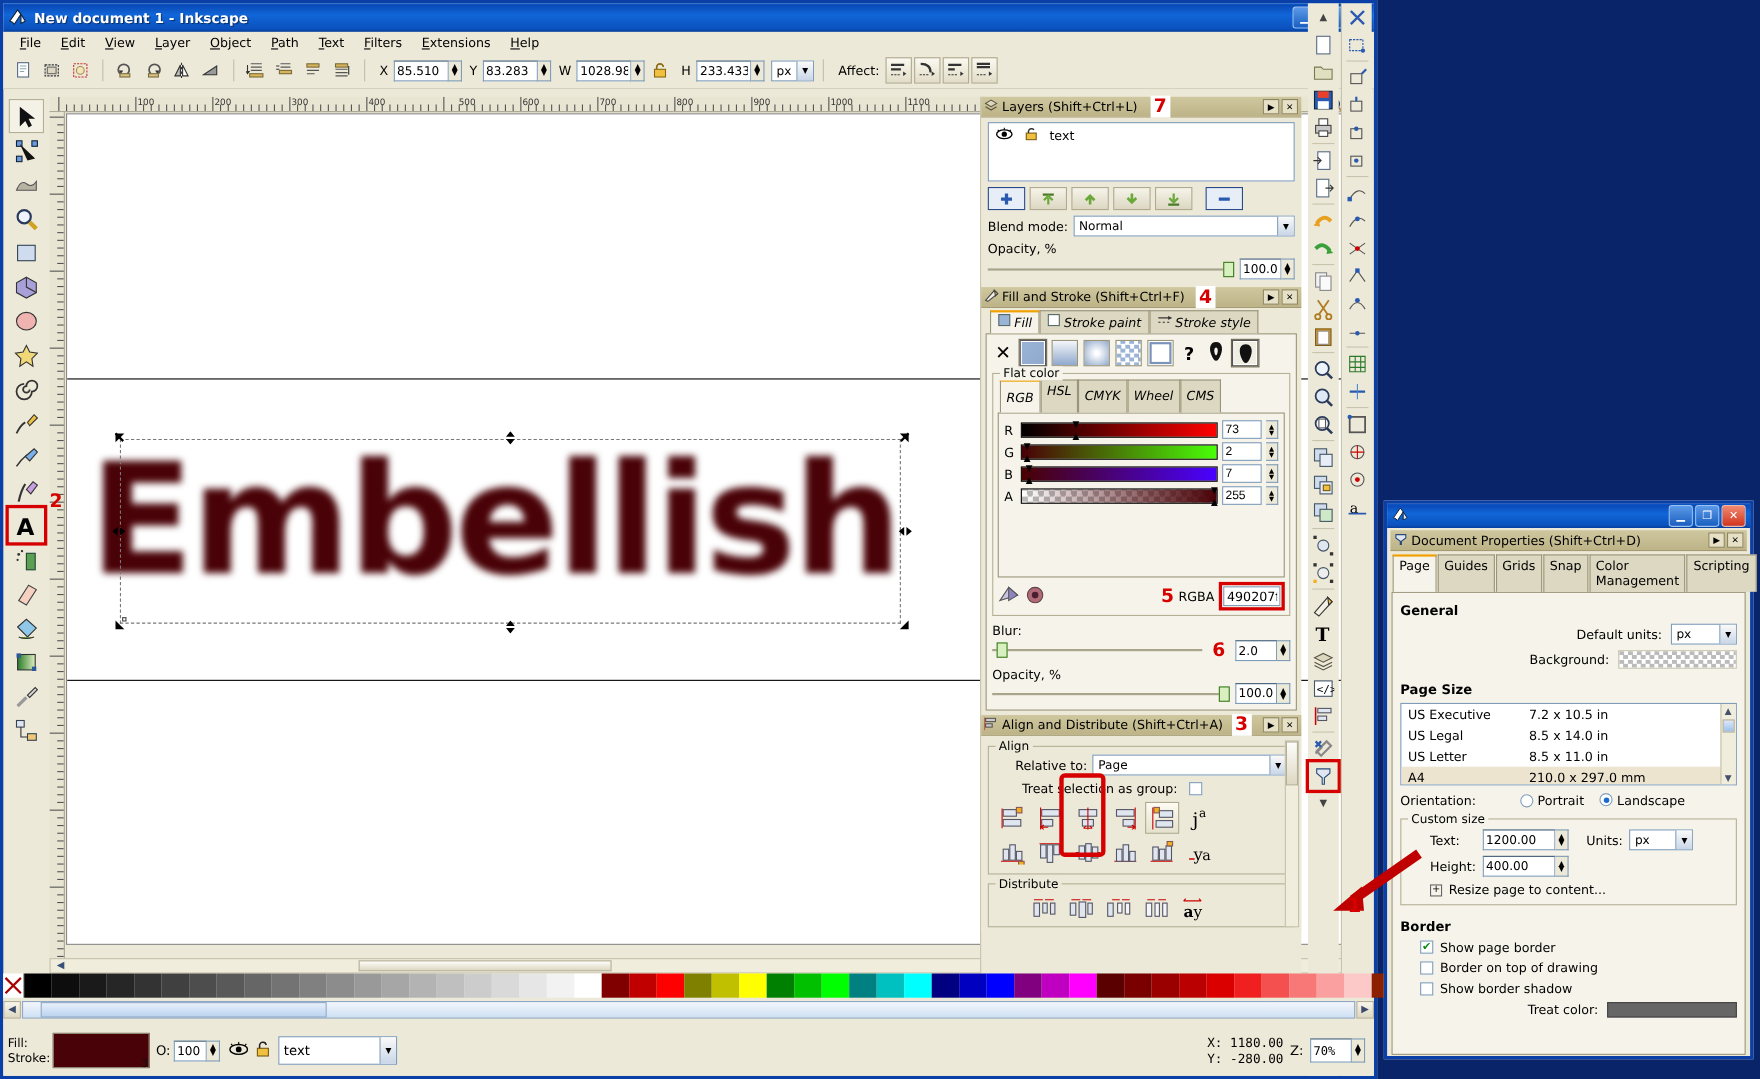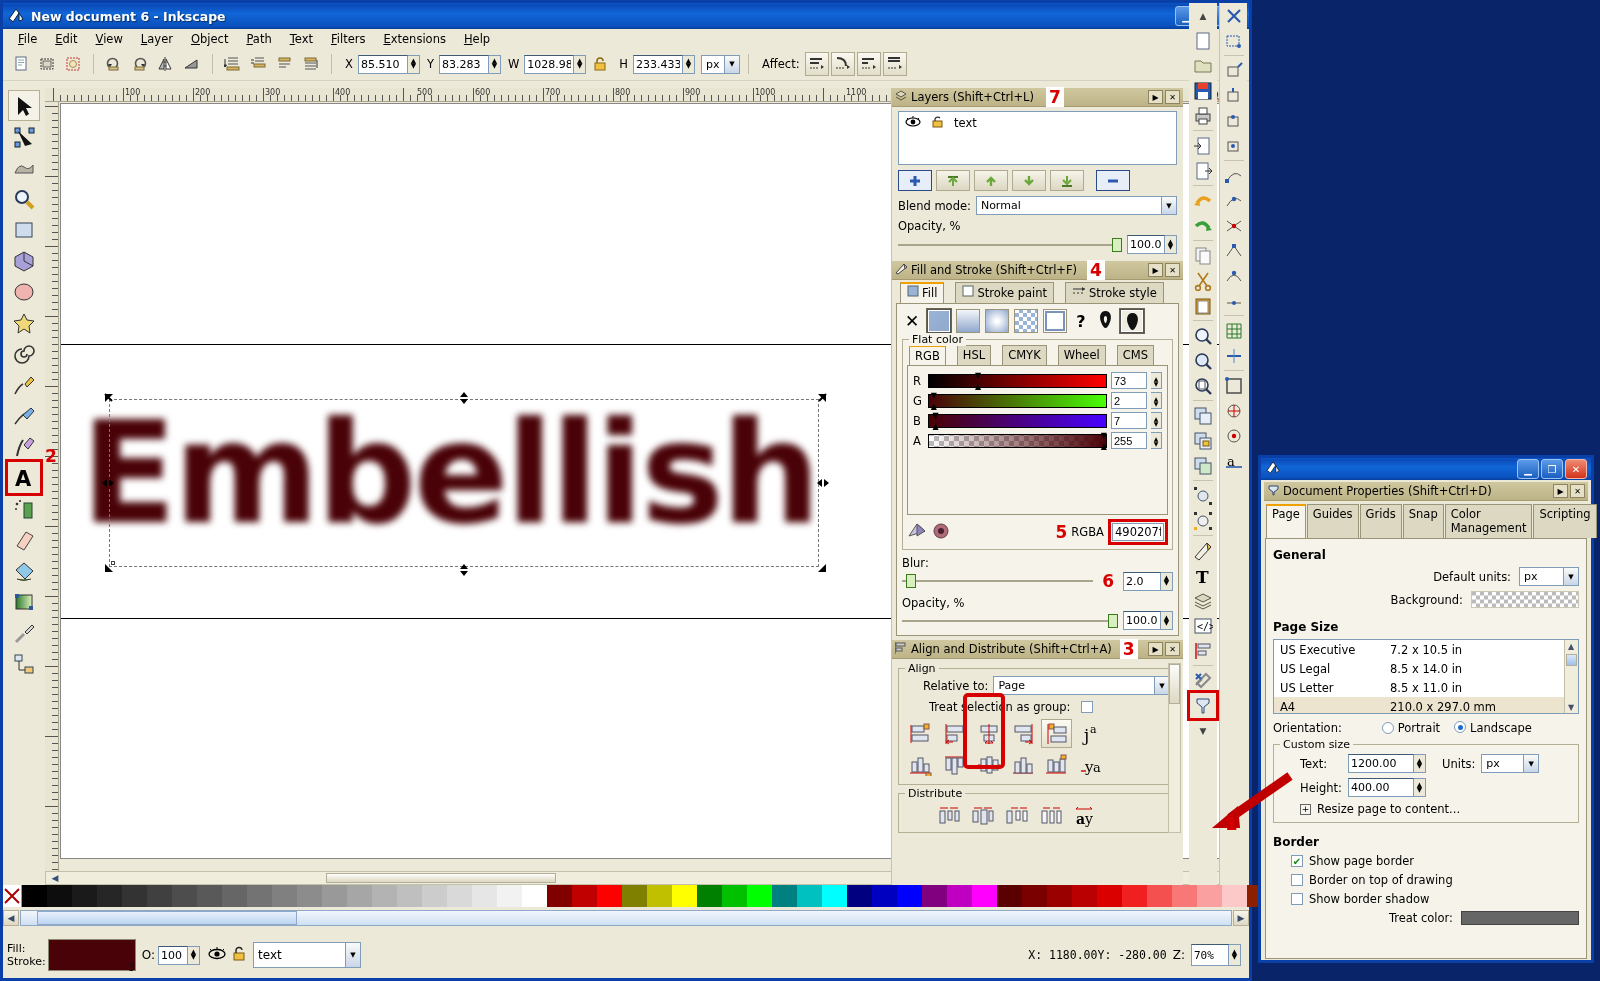--- a/index.html
+++ b/index.html
@@ -91,21 +91,21 @@
   .ibtn { width:34px; height:21px; border:1px solid #b0aa90; background:linear-gradient(180deg,#f6f4ea,#dcd7c2);
           display:flex; align-items:center; justify-content:center; }
   .ibtn.on { border:1px solid #2a4a8a; background:#e8eef8; }
   .frow { display:flex; align-items:center; margin-top:5px; font-size:11.5px; gap:5px; }
   .wide-combo { flex:1; height:19px; border:1px solid #7f9db9; background:#fff; display:flex; align-items:center;
                 justify-content:space-between; padding-left:4px; font-size:11px; }
   .slider { flex:1; height:14px; position:relative; }
   .slider .trk { position:absolute; left:0; right:0; top:6px; height:2px; background:#a9a48c; }
   .slider .knb { position:absolute; top:0; width:10px; height:14px; background:#d8f0c0; border:1px solid #3c7a1e; }
   
-  .tabs { display:flex; gap:11px; padding-left:4px; margin-top:2px; }
+  .tabs { display:flex; gap:0; padding-left:4px; margin-top:2px;font-style:italic; }
   .tab { border:1px solid #9a9478; border-bottom:none; background:#ddd8c2; padding:2px 6px 3px; font-size:11.5px;
          display:flex; align-items:center; gap:3px; }
   .tab.act { background:#f6f4ea; border-top:2px solid #f0a000; padding-top:1px; }
   .tabpane { background:#f6f4ea; border:1px solid #9a9478; padding:5px; }
   .filltypes { display:flex; align-items:center; gap:5px; }
   .ft { width:24px; height:24px; border:1px solid #9a9478; }
   .ft.sel { outline:1px solid #6a6450; box-shadow:0 0 0 1px #fff inset; border:1px solid #555; }
   .group { border:1px solid #b5b095; margin-top:6px; padding:5px 4px 4px; position:relative; }
   .group > .gl { position:absolute; top:-7px; left:6px; background:#f6f4ea; padding:0 3px; font-size:11px; }
   .rgbrow { display:flex; align-items:center; gap:4px; margin-bottom:3px; }
@@ -164,21 +164,21 @@
 
 <div id="app">
 
   <div class="titlebar">
     <span class="ink-logo">
       <svg width="18" height="16" viewBox="0 0 18 16">
           <path d="M9 1 L2 11 q3 1 4 3 l6-9z" fill="#fff" stroke="#123" stroke-width="1"></path>
           <path d="M12 5 L16 11 q-2 2-4 2z" fill="#dfe8f5" stroke="#123" stroke-width="1"></path>
         </svg>
     </span>
-    <span class="tb-title">New document 6 - Inkscape</span>
+    <span class="tb-title">New document 1 - Inkscape</span>
     <span class="tb-btns">
       <span class="tb-btn">▁</span>
       <span class="tb-btn">❐</span>
       <span class="tb-btn close">✕</span>
     </span>
   </div>
 
   <div class="menubar" id="menubar">
       <span class="mi"><u>F</u>ile</span>
       <span class="mi"><u>E</u>dit</span>
@@ -590,21 +590,21 @@
         <span class="rt" style="left: 80px; top: 0px;">100</span>
         <span class="rt" style="left: 150px; top: 0px;">200</span>
         <span class="rt" style="left: 220px; top: 0px;">300</span>
         <span class="rt" style="left: 290px; top: 0px;">400</span>
         <span class="rt" style="left: 372px; top: 0px;">500</span>
         <span class="rt" style="left: 430px; top: 0px;">600</span>
         <span class="rt" style="left: 500px; top: 0px;">700</span>
         <span class="rt" style="left: 570px; top: 0px;">800</span>
         <span class="rt" style="left: 640px; top: 0px;">900</span>
         <span class="rt" style="left: 710px; top: 0px;">1000</span>
-        <span class="rt" style="left: 780px; top: 0px; padding-left: 21px;">1100</span>
+        <span class="rt" style="left: 780px; top: 0px;">1100</span>
       </div>
 
     <div class="ruler-v" id="rulerv">
         <span class="tick" style="top: 4px; height: 1px; left: 0px; width: 14px;"></span>
         <span class="tick" style="top: 11px; height: 1px; left: 7px; width: 6px;"></span>
         <span class="tick" style="top: 18px; height: 1px; left: 7px; width: 6px;"></span>
         <span class="tick" style="top: 25px; height: 1px; left: 7px; width: 6px;"></span>
         <span class="tick" style="top: 32px; height: 1px; left: 7px; width: 6px;"></span>
         <span class="tick" style="top: 39px; height: 1px; left: 7px; width: 6px;"></span>
         <span class="tick" style="top: 46px; height: 1px; left: 7px; width: 6px;"></span>
@@ -920,21 +920,21 @@
             <svg width="17" height="18">
                 <path d="M8.5 1 C3 1 2 7 4 12 C5.6 16 7 18 8.5 18 C10 18 11.4 16 13 12 C15 7 14 1 8.5 1 Z" fill="#111"></path>
               </svg>
             </span>
         </div>
 
         <div class="group">
           <span class="gl">Flat color</span>
           <div class="tabs" style="padding-left:2px;margin-top:0;">
             <span class="tab act" style="padding:1px 5px 2px;">RGB</span>
-            <span class="tab" style="padding:2px 5px 3px;">HSL</span>
+            <span class="tab" style="padding:2px 5px 13px;">HSL</span>
             <span class="tab" style="padding:2px 5px 3px;">CMYK</span>
             <span class="tab" style="padding:2px 5px 3px;">Wheel</span>
             <span class="tab" style="padding:2px 5px 3px;">CMS</span>
           </div>
           <div style="background:#f6f4ea;border:1px solid #9a9478;padding:6px 5px 5px;min-height:150px;">
             <div class="rgbrow">
               <span class="ch">R</span>
               <span class="rgbbar" style="background:linear-gradient(90deg,#000000,#ff0000);">
                 <span style="position:absolute;left:26%;top:-4px;font-size:8px;">▼</span>
                 <span style="position:absolute;left:26%;bottom:-4px;font-size:8px;">▲</span>
@@ -1608,21 +1608,21 @@
       <span style="margin-left:6px;">
         <svg width="15" height="15">
             <rect x="2" y="7" width="10" height="7" fill="#f0c040" stroke="#7a5a10"></rect>
             <path d="M4 7V5a3 3 0 0 1 6-1" fill="none" stroke="#222" stroke-width="1.4"></path>
           </svg></span>
       <span class="combo" style="margin-left:6px;width:108px;height:26px;justify-content:space-between;">
         <span class="cv" style="font-size:12px;">text</span>
         <span class="dd" style="height:24px;">▼</span>
       </span>
       <span style="margin-left:auto;display:flex;align-items:center;gap:6px;padding-right:4px;">
-        <span style="display:flex;">
+        <span style="display:flex;flex-direction:column;">
           <span class="coords">X: 1180.00</span>
           <span class="coords">Y: -280.00</span>
         </span>
         <span style="font-size:12px;">Z:</span>
         <span class="spin" style="height:22px;">
           <input style="width: 38px; height: 22px; font-family: &quot;DejaVu Sans Mono&quot;, monospace;" value="70%">
           <span class="arrows" style="height:22px;">
               <span>▲</span>
               <span>▼</span>
             </span>

